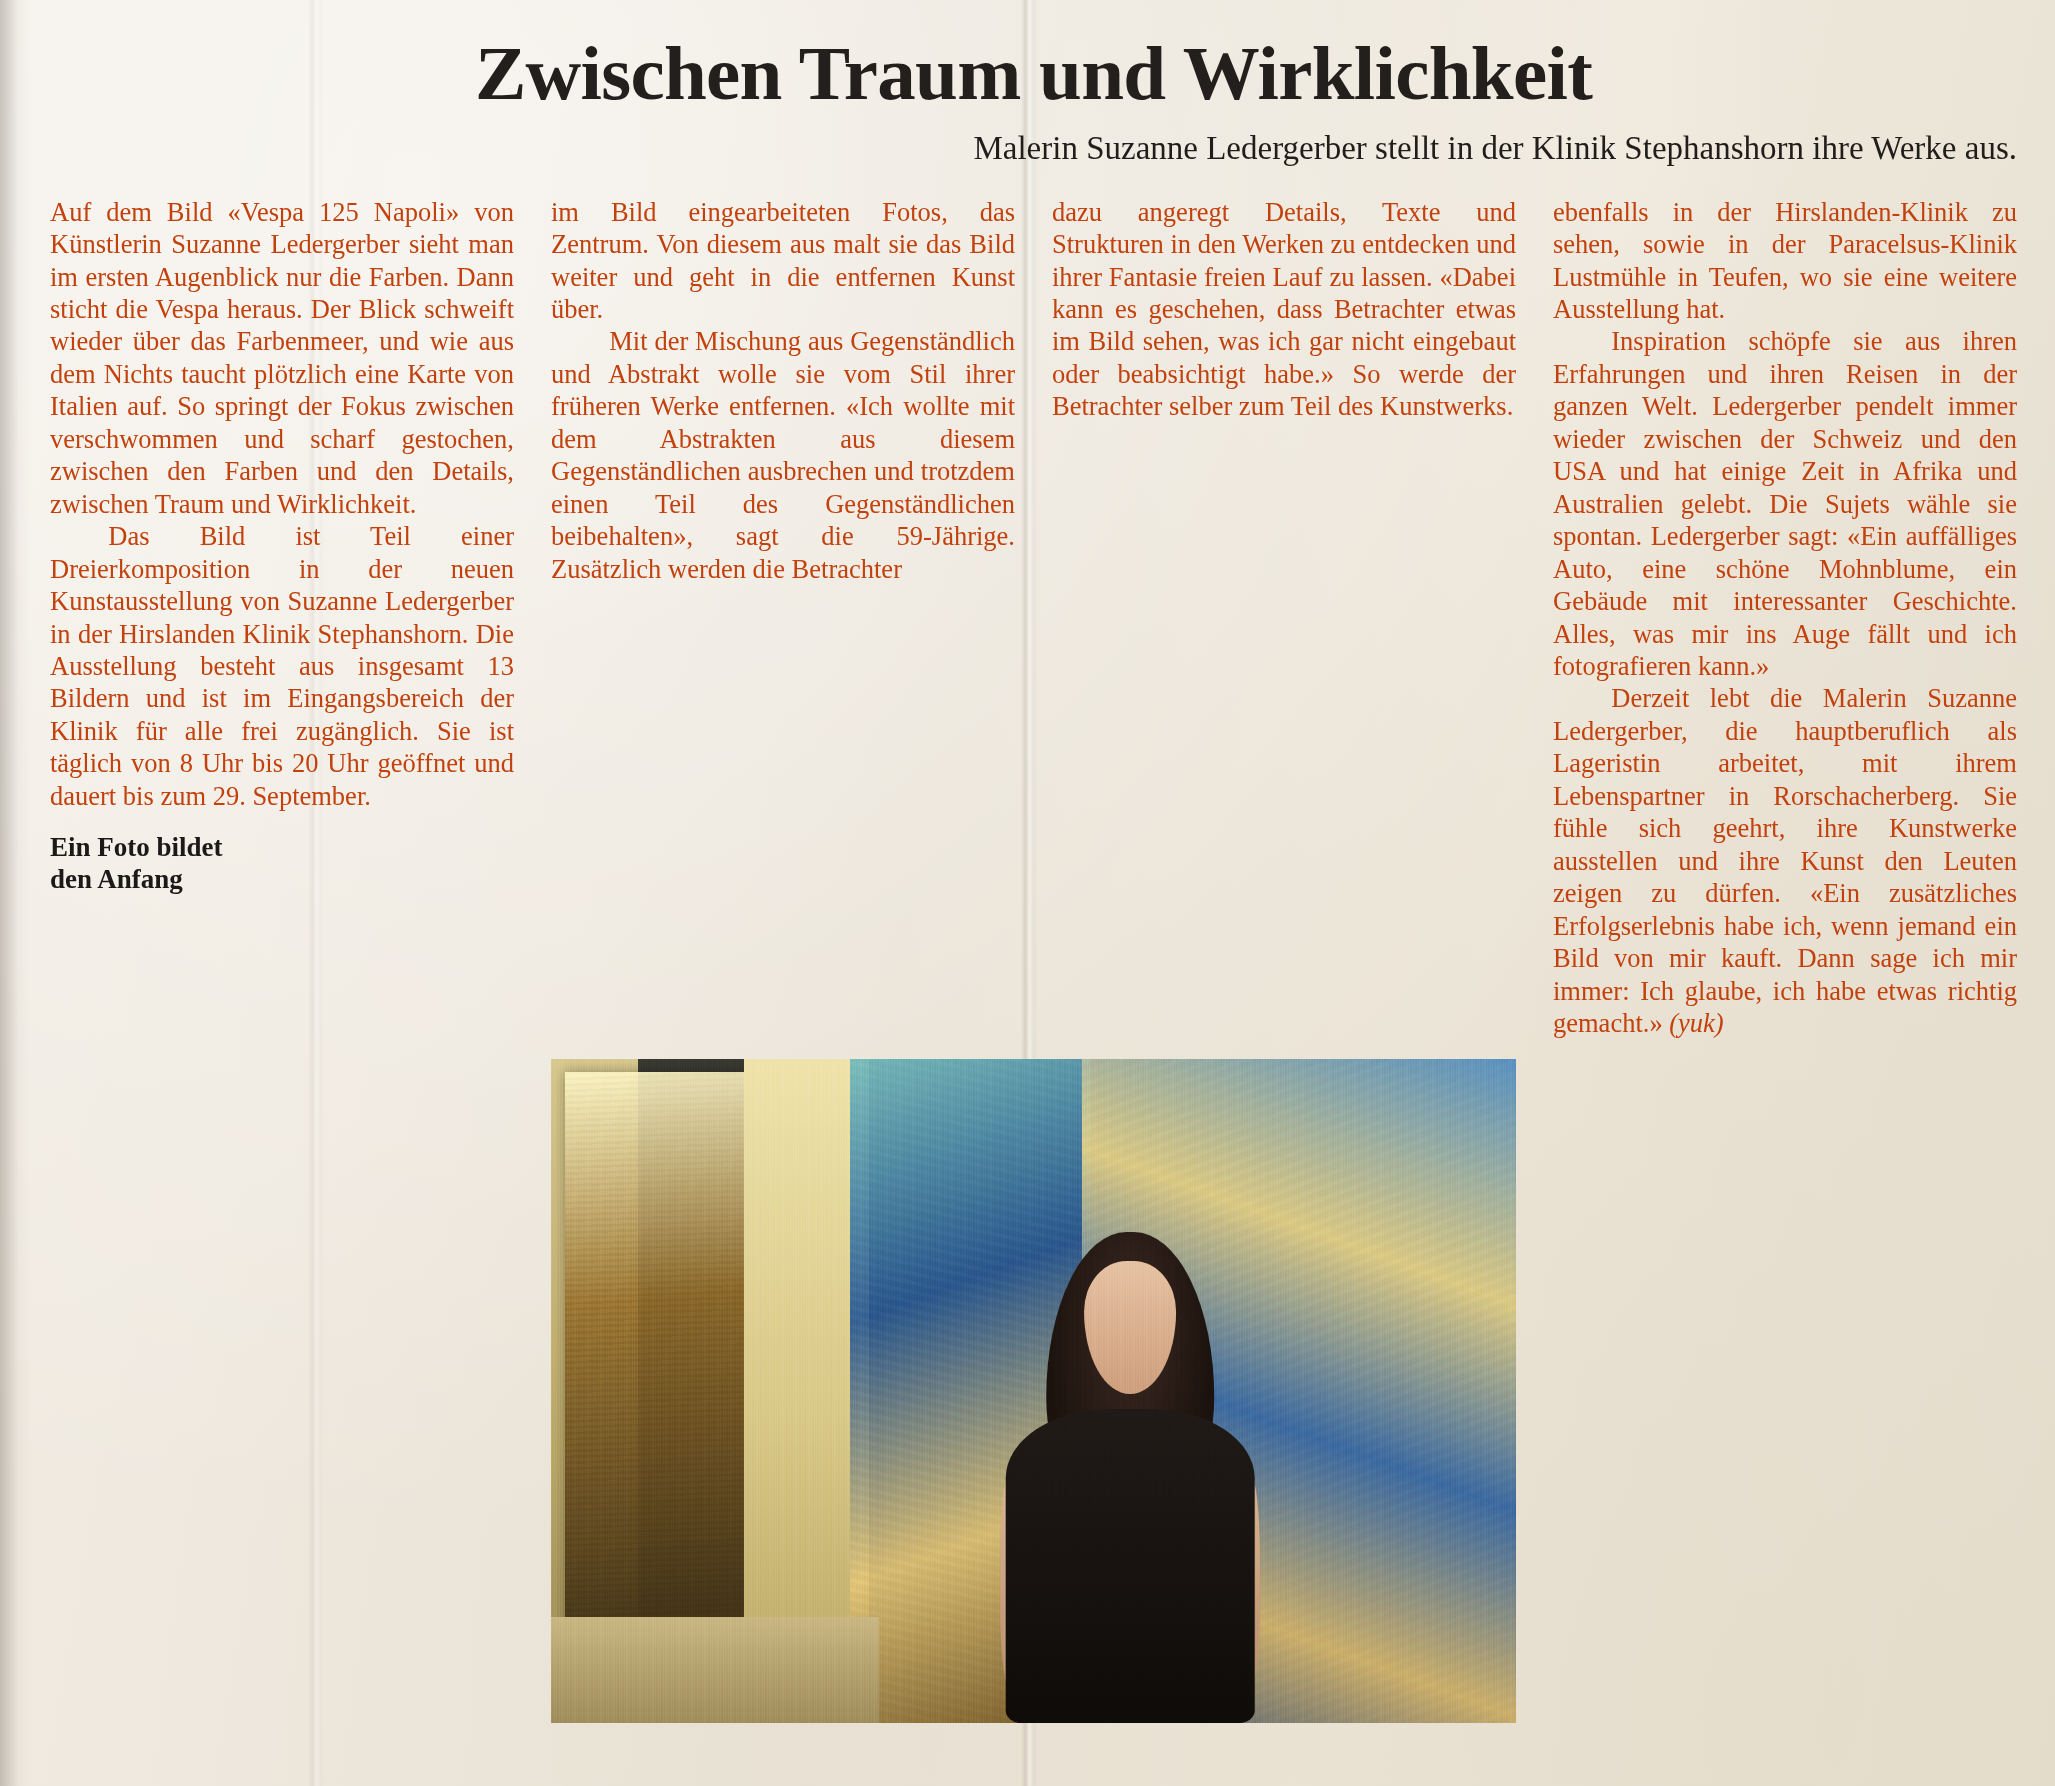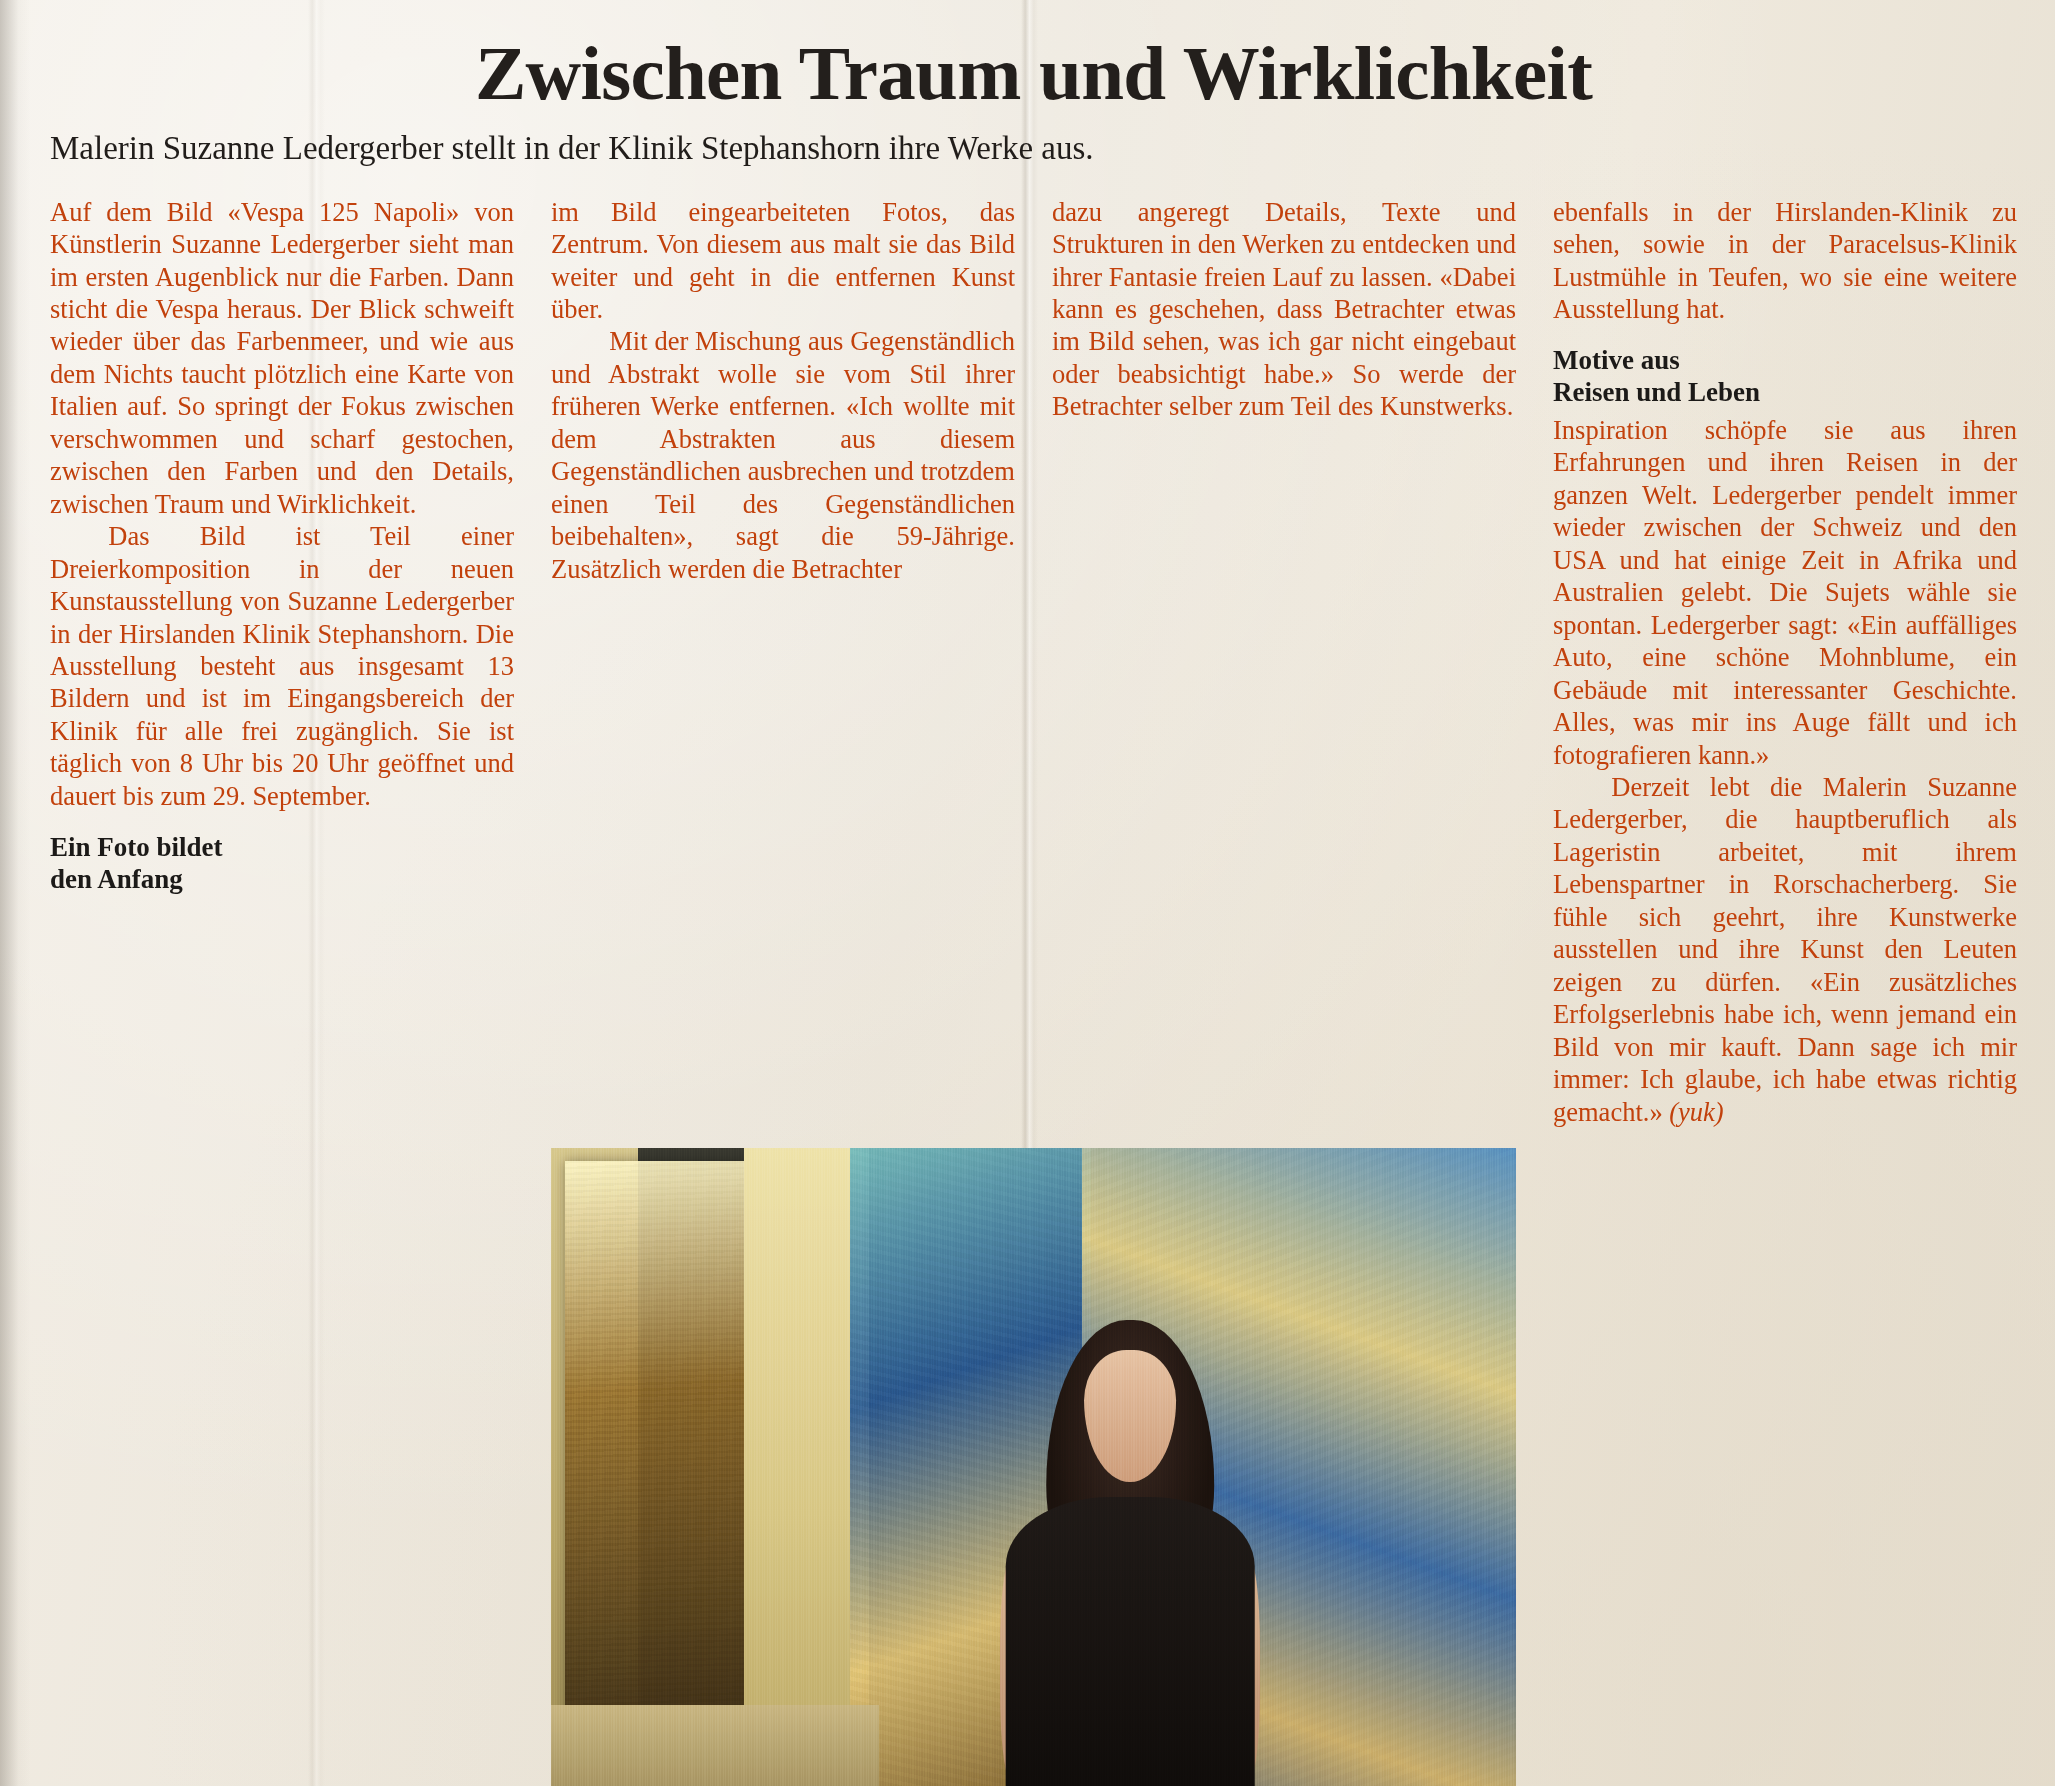--- a/index.html
+++ b/index.html
@@ -48,20 +48,21 @@
     color: #231f1c;
     text-align: center;
   }
   h2.subhead {
     font-family: "Liberation Serif", serif;
     font-weight: 400;
     font-size: 33px;
     line-height: 1.12;
     margin: 0 0 22px 0;
     color: #211d1a;
+    text-align: right;
   }
   .rule {
     height: 2px;
     background: #2a2622;
     opacity: .0;
     margin-bottom: 5.2px;
   }
 
   .columns {
     display: grid;
@@ -198,21 +199,20 @@
       <p class="noindent">im Bild eingearbeiteten Fotos, das Zentrum. Von diesem aus malt sie das Bild weiter und geht in die entfernen Kunst über.</p>
       <p>Mit der Mischung aus Gegenständlich und Abstrakt wolle sie vom Stil ihrer früheren Werke entfernen. «Ich wollte mit dem Abstrakten aus diesem Gegenständlichen ausbrechen und trotzdem einen Teil des Gegenständlichen beibehalten», sagt die 59-Jährige. Zusätzlich werden die Betrachter</p>
     </div>
 
     <div class="col">
       <p class="noindent">dazu angeregt Details, Texte und Strukturen in den Werken zu entdecken und ihrer Fantasie freien Lauf zu lassen. «Dabei kann es geschehen, dass Betrachter etwas im Bild sehen, was ich gar nicht eingebaut oder beabsichtigt habe.» So werde der Betrachter selber zum Teil des Kunstwerks.</p>
     </div>
 
     <div class="col">
       <p class="noindent">ebenfalls in der Hirslanden-Klinik zu sehen, sowie in der Paracelsus-Klinik Lustmühle in Teufen, wo sie eine weitere Ausstellung hat.</p>
-      <div class="subtitle"><span>Motive aus</span><br><span>Reisen und Leben</span></div>
       <p>Inspiration schöpfe sie aus ihren Erfahrungen und ihren Reisen in der ganzen Welt. Ledergerber pendelt immer wieder zwischen der Schweiz und den USA und hat einige Zeit in Afrika und Australien gelebt. Die Sujets wähle sie spontan. Ledergerber sagt: «Ein auffälliges Auto, eine schöne Mohnblume, ein Gebäude mit interessanter Geschichte. Alles, was mir ins Auge fällt und ich fotografieren kann.»</p>
       <p><span>Derzeit lebt die Malerin Suzanne Ledergerber, die hauptberuflich als Lageristin arbeitet, mit ihrem Lebenspartner in Rorschacherberg. Sie fühle sich geehrt, ihre Kunstwerke ausstellen und ihre Kunst den Leuten zeigen zu dürfen. «Ein zusätzliches Erfolgserlebnis habe ich, wenn jemand ein Bild von mir kauft. Dann sage ich mir immer: Ich glaube, ich habe etwas richtig gemacht.»</span> <em>(yuk)</em></p>
     </div>
 
     <div class="photo-block">
       <div class="photo">
         <div class="wallL"></div>
         <div class="artA"></div>
         <div class="wallM"></div>
         <div class="artB"></div>

